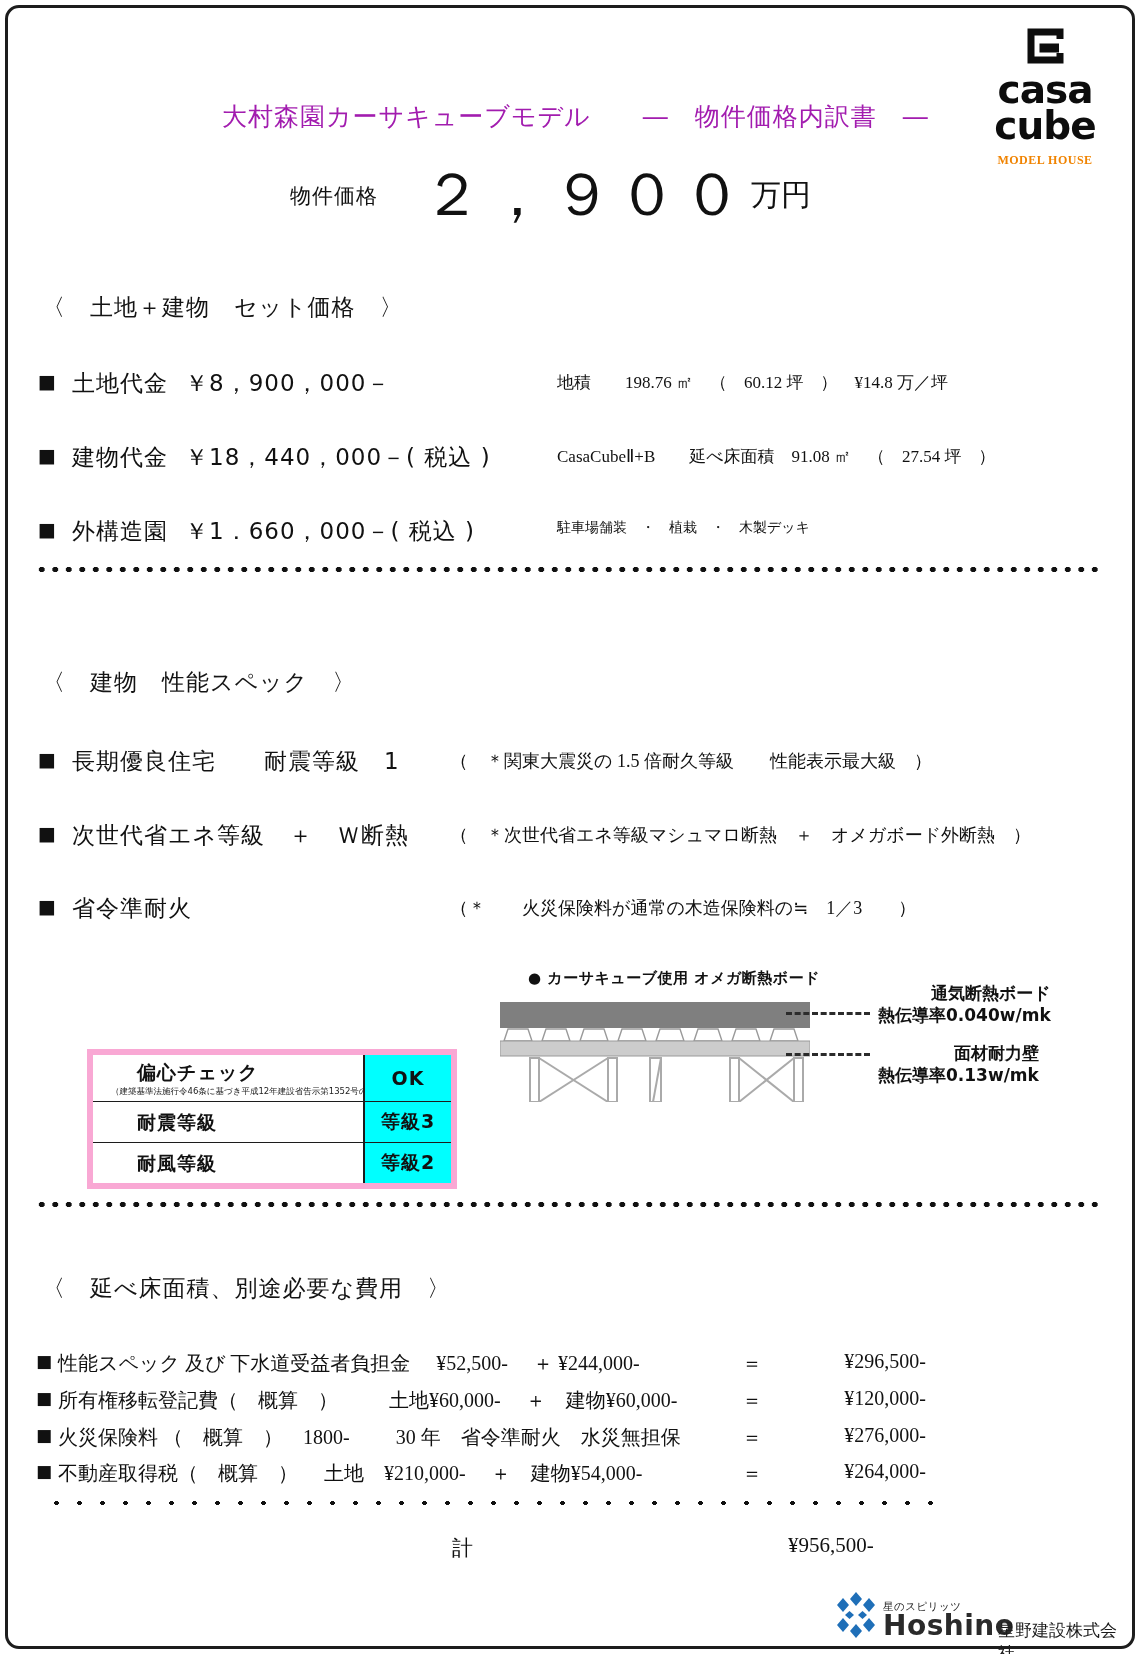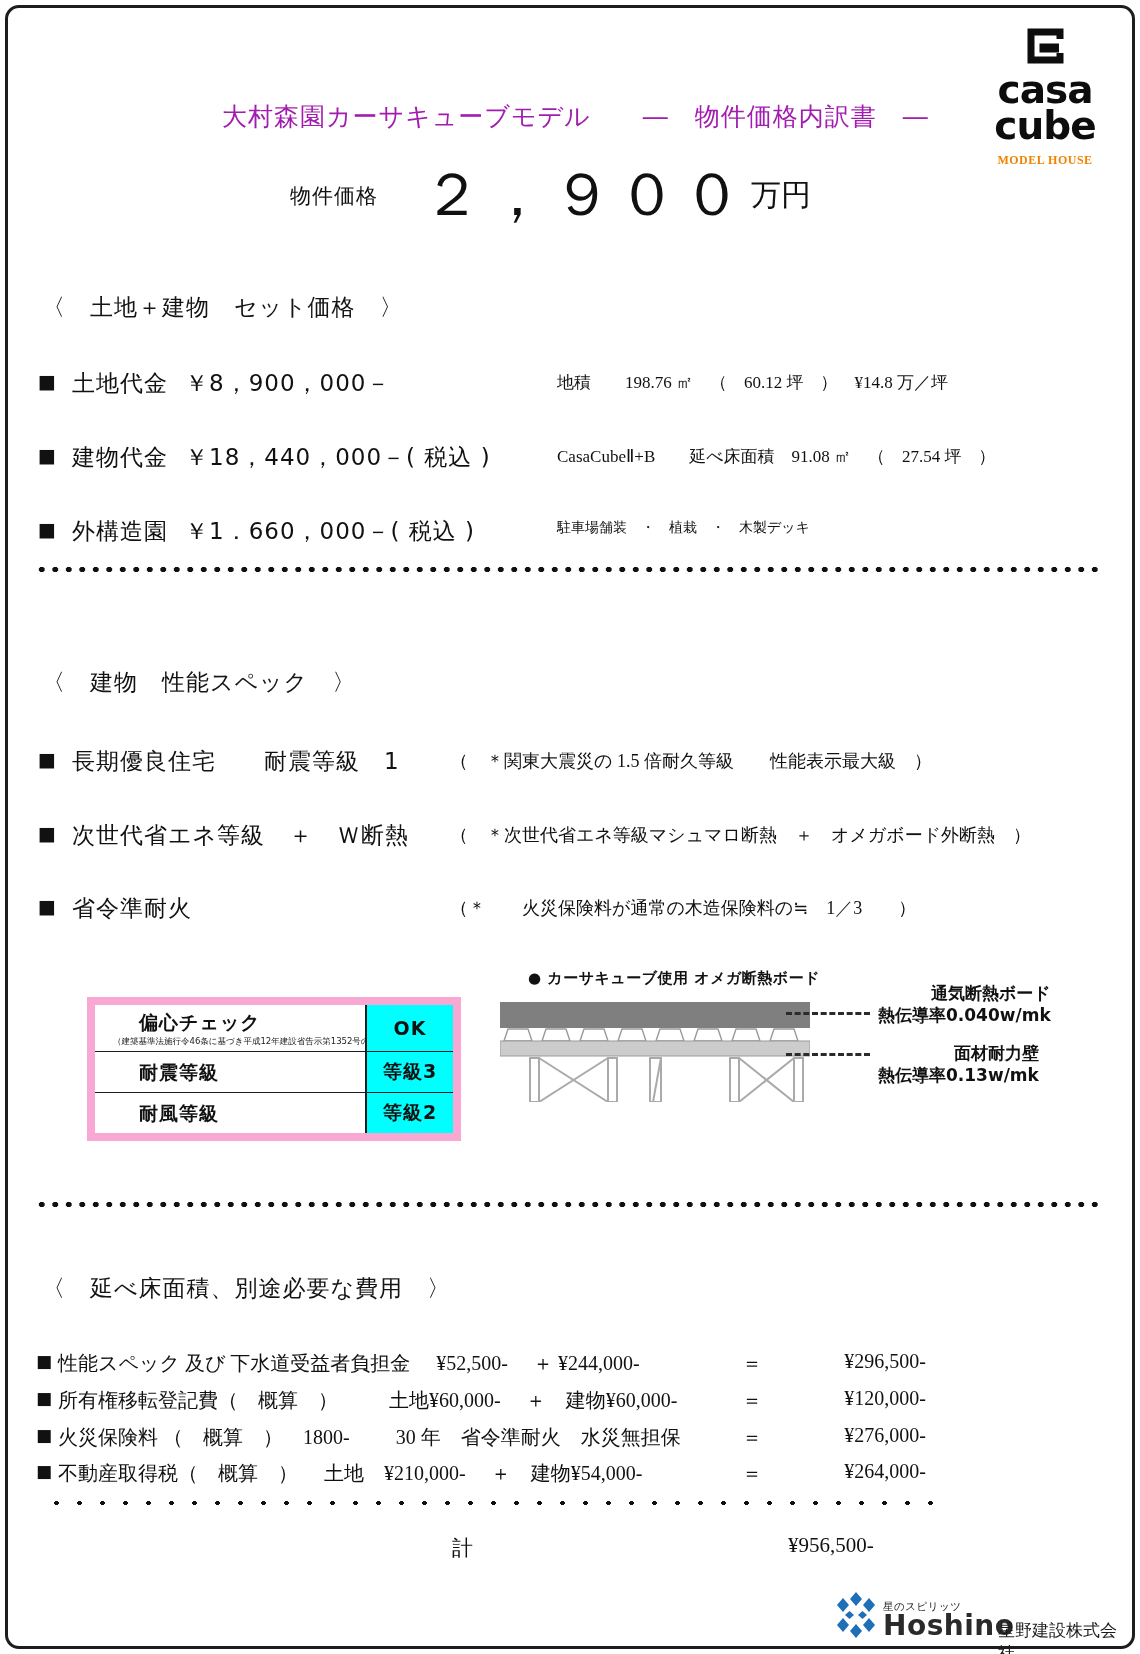--- a/index.html
+++ b/index.html
@@ -32,21 +32,21 @@
   .item-row { position:absolute; left:0; width:1140px; height:34px; }
 
   .spec-note { position:absolute; left:450px; font-size:18px; font-family:"Liberation Serif","DejaVu Sans",serif; }
 
   .dots-bold { background-image:radial-gradient(circle,#101010 2.6px,transparent 3px);
                background-size:13.5px 9px; background-repeat:repeat-x; background-position:left center; height:9px; }
   .dots-light { background-image:radial-gradient(circle,#101010 2.1px,transparent 2.5px);
                background-size:23px 8px; background-repeat:repeat-x; background-position:left center; height:8px; }
 
   
-  .spec-table { left:87px; top:997px; width:358px; border:8px solid #f9a8d4; }
+  .spec-table { left:87px; top:1049px; width:358px; border:6px solid #f9a8d4; }
   .trow { display:flex; border-top:1.5px solid #1c1c1c; }
   .trow:first-child { border-top:none; }
   .tlabel { width:270px; box-sizing:border-box; padding:5px 4px 3px 44px; background:#fff; }
   .tmain { font-size:19px; font-weight:bold; letter-spacing:1px; }
   .tsub  { font-size:8.5px; color:#222; margin-left:-26px; white-space:nowrap; }
   .tval  { width:88px; box-sizing:border-box; background:#00ffff; border-left:2px solid #1c1c1c;
            display:flex; align-items:center; justify-content:center; font-size:19px; font-weight:600; letter-spacing:1px; }
   .r2 .tlabel, .r3 .tlabel { padding-top:8px; }
   .r1 { height:46px; } .r2,.r3 { height:40px; }
 

